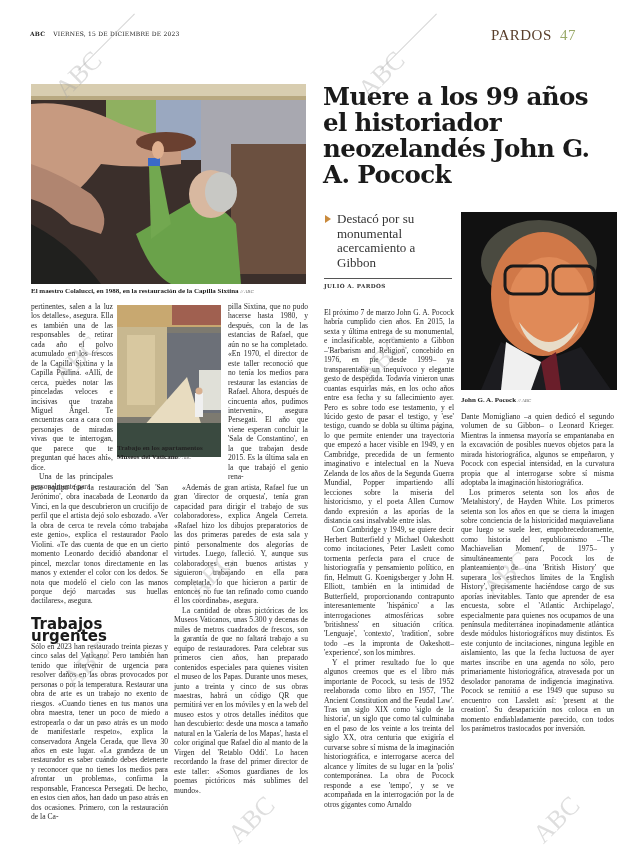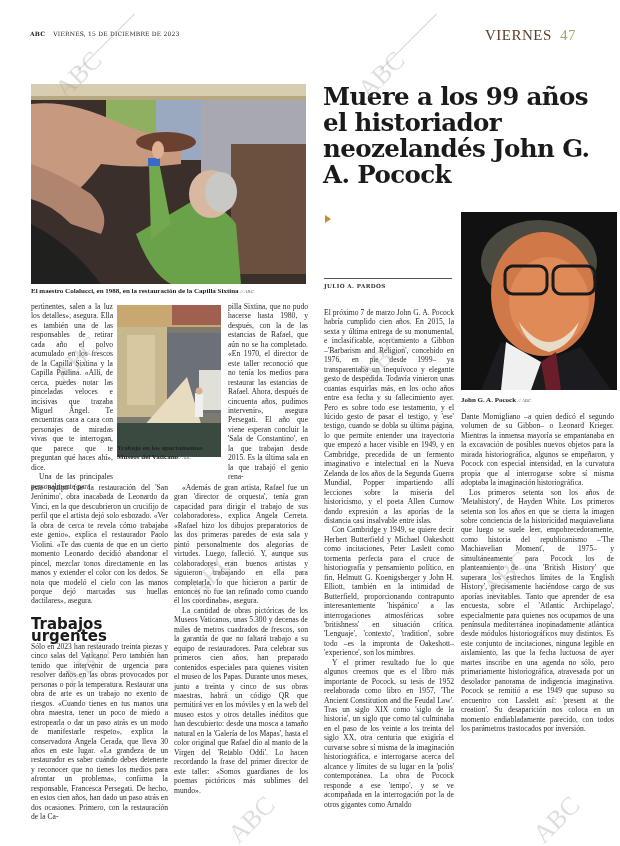--- a/index.html
+++ b/index.html
@@ -34,21 +34,21 @@
   .wm-line { position: absolute; height: 1px; background: rgba(160,160,160,0.45); transform-origin: left center; transform: rotate(-45deg); }
 </style>
 </head>
 <body>
 
 <div class="header-left">
   <span class="abc">ABC</span>
   <span>VIERNES, 15 DE DICIEMBRE DE 2023</span>
 </div>
 <div class="header-right">
-  <span>VIERNES</span>
+  <span>PARDOS</span>
   <span class="page">47</span>
 </div>
 
 <div class="photo-main" title="Hombre con chaqueta verde limpiando un fresco">
   <svg width="275" height="200" viewBox="0 0 275 200">
     <rect x="0" y="0" width="275" height="200" fill="#3b2f2b"></rect>
     <rect x="0" y="0" width="275" height="14" fill="#d8cdb0"></rect>
     <rect x="0" y="12" width="275" height="4" fill="#b8a880"></rect>
     <rect x="75" y="16" width="50" height="35" fill="#8fb060"></rect>
     <rect x="125" y="16" width="100" height="60" fill="#9aa8c0"></rect>
@@ -110,20 +110,21 @@
 
 <div class="col" style="left:174px; top:483px; width:134px;">
   <p class="ind">«Además de gran artista, Rafael fue un gran 'director de orquesta', tenía gran capacidad para dirigir el trabajo de sus colaboradores», explica Angela Cerreta. «Rafael hizo los dibujos preparatorios de las dos primeras paredes de esta sala y pintó personalmente dos alegorías de virtudes. Luego, falleció. Y, aunque sus colaboradores eran buenos artistas y siguieron trabajando en ella para completarla, lo que hicieron a partir de entonces no fue tan refinado como cuando él los coordinaba», asegura.</p>
   <p class="ind">La cantidad de obras pictóricas de los Museos Vaticanos, unas 5.300 y decenas de miles de metros cuadrados de frescos, son la garantía de que no faltará trabajo a su equipo de restauradores. Para celebrar sus primeros cien años, han preparado contenidos especiales para quienes visiten el museo de los Papas. Durante unos meses, junto a treinta y cinco de sus obras maestras, habrá un código QR que permitirá ver en los móviles y en la web del museo estos y otros detalles inéditos que han descubierto: desde una mosca a tamaño natural en la 'Galería de los Mapas', hasta el color original que Rafael dio al manto de la Virgen del 'Retablo Oddi'. Lo hacen recordando la frase del primer director de este taller: «Somos guardianes de los poemas pictóricos más sublimes del mundo».</p>
 </div>
 
 <h1 class="headline">Muere a los 99 años el historiador neozelandés John G. A. Pocock</h1>
 
 <div class="deck">
   <span class="tri"></span>
+  <span>Destacó por su monumental acercamiento a Gibbon</span>
 </div>
 <div class="rule"></div>
 <div class="byline">JULIO A. PARDOS</div>
 
 <div class="col" style="left:324px; top:308px; width:130px;">
   <p>El próximo 7 de marzo John G. A. Pocock habría cumplido cien años. En 2015, la sexta y última entrega de su monumental, e inclasificable, acercamiento a Gibbon –'Barbarism and Religion', concebido en 1976, en pie desde 1999– ya transparentaba un inequívoco y elegante gesto de despedida. Todavía vinieron unas cuantas esquirlas más, en los ocho años entre esa fecha y su fallecimiento ayer. Pero es sobre todo ese testamento, y el lúcido gesto de pasar el testigo, y 'ese' testigo, cuando se dobla su última página, lo que permite entender una trayectoria que empezó a hacer visible en 1949, y en Cambridge, precedida de un fermento imaginativo e intelectual en la Nueva Zelanda de los años de la Segunda Guerra Mundial, Popper impartiendo allí lecciones sobre la miseria del historicismo, y el poeta Allen Curnow dando expresión a las aporías de la distancia casi insalvable entre islas.</p>
   <p class="ind">Con Cambridge y 1949, se quiere decir Herbert Butterfield y Michael Oakeshott como incitaciones, Peter Laslett como tormenta perfecta para el cruce de historiografía y pensamiento político, en fin, Helmutt G. Koenigsberger y John H. Elliott, también en la intimidad de Butterfield, proporcionando contrapunto interesantemente 'hispánico' a las interrogaciones atmosféricas sobre 'britishness' en situación crítica. 'Lenguaje', 'contexto', 'tradition', sobre todo –es la impronta de Oakeshott– 'experience', son los mimbres.</p>
   <p class="ind">Y el primer resultado fue lo que algunos creemos que es el libro más importante de Pocock, su tesis de 1952 reelaborada como libro en 1957, 'The Ancient Constitution and the Feudal Law'. Tras un siglo XIX como 'siglo de la historia', un siglo que como tal culminaba en el paso de los veinte a los treinta del siglo XX, otra centuria que exigiría el curvarse sobre sí misma de la imaginación historiográfica, e interrogarse acerca del alcance y límites de su lugar en la 'polis' contemporánea. La obra de Pocock responde a ese 'tempo', y se ve acompañada en la interrogación por la de otros gigantes como Arnaldo</p>
 </div>
 

